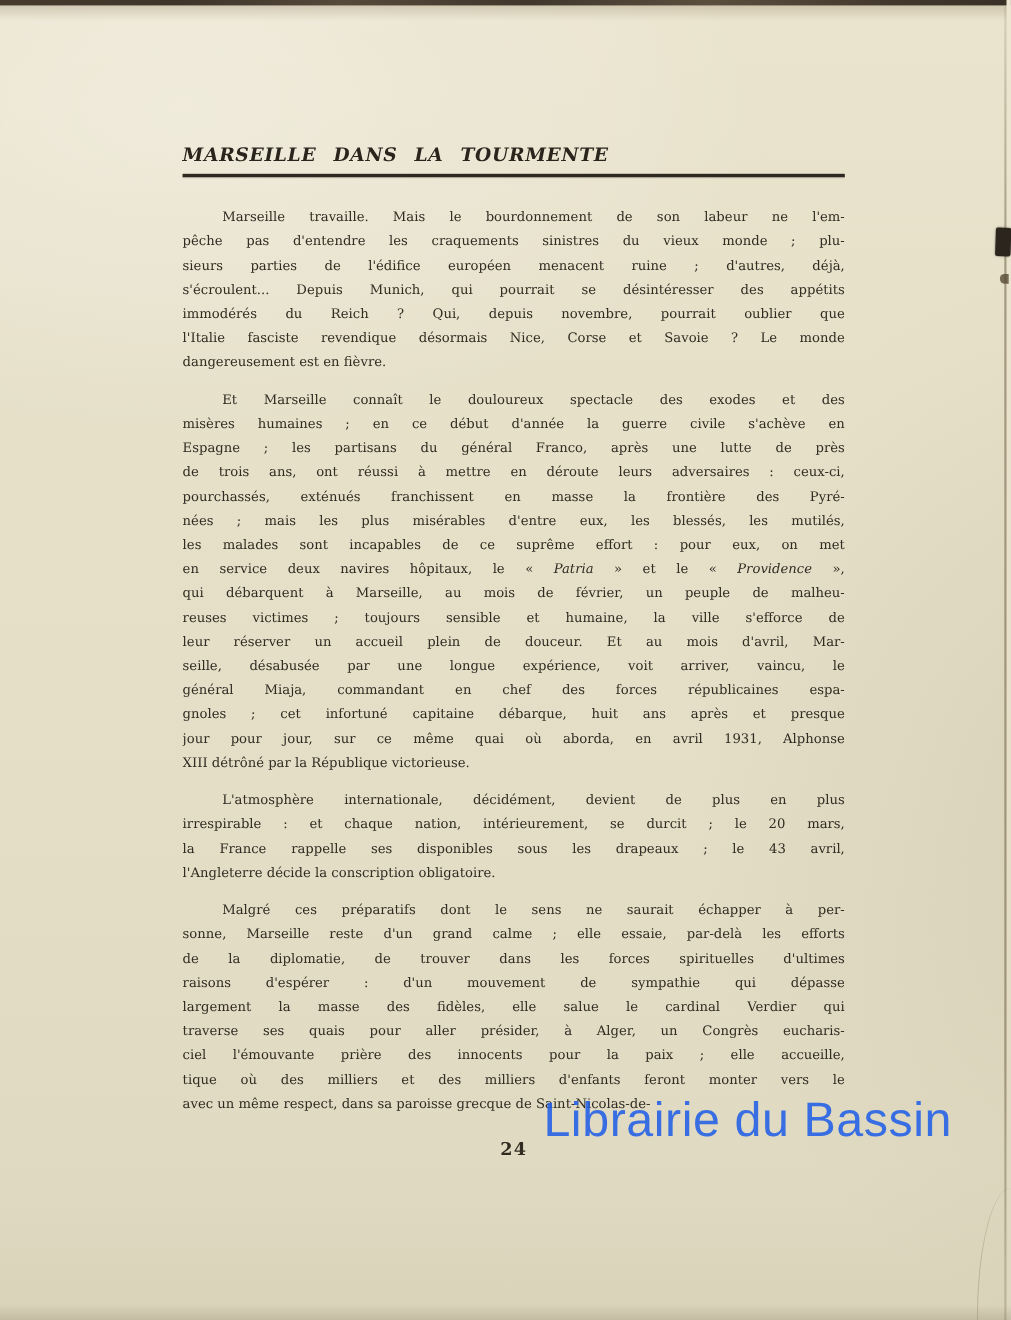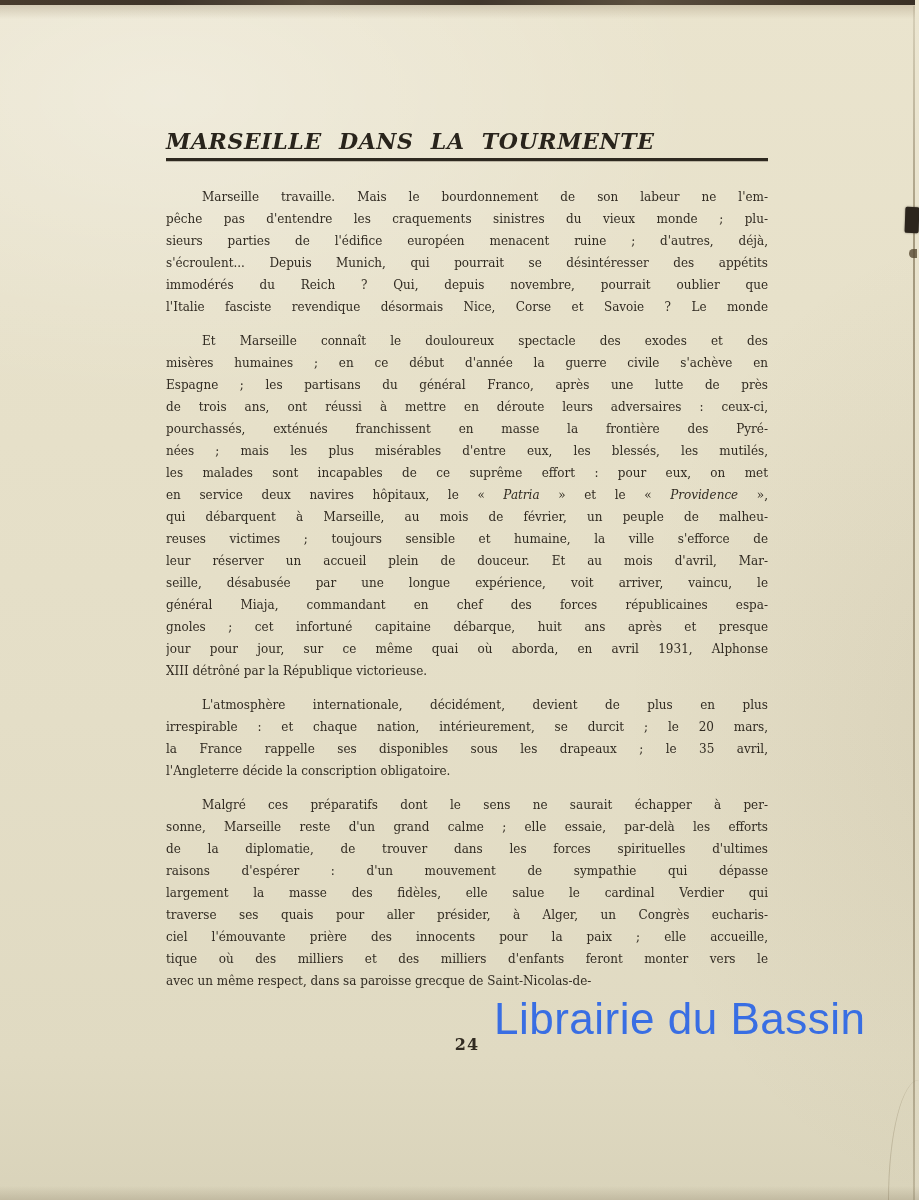--- a/index.html
+++ b/index.html
@@ -48,21 +48,21 @@
     position:absolute;right:0;bottom:0;width:30px;height:120px;
     border-left:1px solid rgba(110,95,65,0.25);
     border-radius:100% 0 0 0;
   }
 
   .content{
     position:absolute;left:166px;top:131px;width:602px;
   }
   .title{
     font-style:italic;font-weight:bold;
-    font-size:22px;line-height:20px;
+    font-size:17px;line-height:20px;
     letter-spacing:0.6px;word-spacing:9px;
     color:#29241c;
   }
   .rule{
     margin-top:7px;height:2.5px;background:#2e2920;
     box-shadow:0 1px 0 rgba(46,41,32,0.25);
   }
   .body{margin-top:25px;color:#312b22;}
   .paragraph{margin:0 0 12px 0;}
   .paragraph:last-child{margin-bottom:0;}
@@ -106,20 +106,21 @@
     <div class="title">MARSEILLE DANS LA TOURMENTE</div>
     <div class="rule"></div>
     <div class="body">
         <div class="paragraph">
           <div class="line first"><span>Marseille travaille. Mais le bourdonnement de son labeur ne l'em-</span></div>
           <div class="line"><span>pêche pas d'entendre les craquements sinistres du vieux monde ; plu-</span></div>
           <div class="line"><span>sieurs parties de l'édifice européen menacent ruine ; d'autres, déjà,</span></div>
           <div class="line"><span>s'écroulent... Depuis Munich, qui pourrait se désintéresser des appétits</span></div>
           <div class="line"><span>immodérés du Reich ? Qui, depuis novembre, pourrait oublier que</span></div>
           <div class="line"><span>l'Italie fasciste revendique désormais Nice, Corse et Savoie ? Le monde</span></div>
+          <div class="line last"><span>dangereusement est en fièvre.</span></div>
         </div>
         <div class="paragraph">
           <div class="line first"><span>Et Marseille connaît le douloureux spectacle des exodes et des</span></div>
           <div class="line"><span>misères humaines ; en ce début d'année la guerre civile s'achève en</span></div>
           <div class="line"><span>Espagne ; les partisans du général Franco, après une lutte de près</span></div>
           <div class="line"><span>de trois ans, ont réussi à mettre en déroute leurs adversaires : ceux-ci,</span></div>
           <div class="line"><span>pourchassés, exténués franchissent en masse la frontière des Pyré-</span></div>
           <div class="line"><span>nées ; mais les plus misérables d'entre eux, les blessés, les mutilés,</span></div>
           <div class="line"><span>les malades sont incapables de ce suprême effort : pour eux, on met</span></div>
           <div class="line"><span>en service deux navires hôpitaux, le « </span><i>Patria</i><span> » et le « </span><i>Providence</i><span> »,</span></div>
@@ -128,21 +129,21 @@
           <div class="line"><span>leur réserver un accueil plein de douceur. Et au mois d'avril, Mar-</span></div>
           <div class="line"><span>seille, désabusée par une longue expérience, voit arriver, vaincu, le</span></div>
           <div class="line"><span>général Miaja, commandant en chef des forces républicaines espa-</span></div>
           <div class="line"><span>gnoles ; cet infortuné capitaine débarque, huit ans après et presque</span></div>
           <div class="line"><span>jour pour jour, sur ce même quai où aborda, en avril 1931, Alphonse</span></div>
           <div class="line last"><span>XIII détrôné par la République victorieuse.</span></div>
         </div>
         <div class="paragraph">
           <div class="line first"><span>L'atmosphère internationale, décidément, devient de plus en plus</span></div>
           <div class="line"><span>irrespirable : et chaque nation, intérieurement, se durcit ; le 20 mars,</span></div>
-          <div class="line"><span>la France rappelle ses disponibles sous les drapeaux ; le 35 avril,</span></div>
+          <div class="line"><span>la France rappelle ses disponibles sous les drapeaux ; le 43 avril,</span></div>
           <div class="line last"><span>l'Angleterre décide la conscription obligatoire.</span></div>
         </div>
         <div class="paragraph">
           <div class="line first"><span>Malgré ces préparatifs dont le sens ne saurait échapper à per-</span></div>
           <div class="line"><span>sonne, Marseille reste d'un grand calme ; elle essaie, par-delà les efforts</span></div>
           <div class="line"><span>de la diplomatie, de trouver dans les forces spirituelles d'ultimes</span></div>
           <div class="line"><span>raisons d'espérer : d'un mouvement de sympathie qui dépasse</span></div>
           <div class="line"><span>largement la masse des fidèles, elle salue le cardinal Verdier qui</span></div>
           <div class="line"><span>traverse ses quais pour aller présider, à Alger, un Congrès eucharis-</span></div>
           <div class="line"><span>ciel l'émouvante prière des innocents pour la paix ; elle accueille,</span></div>

